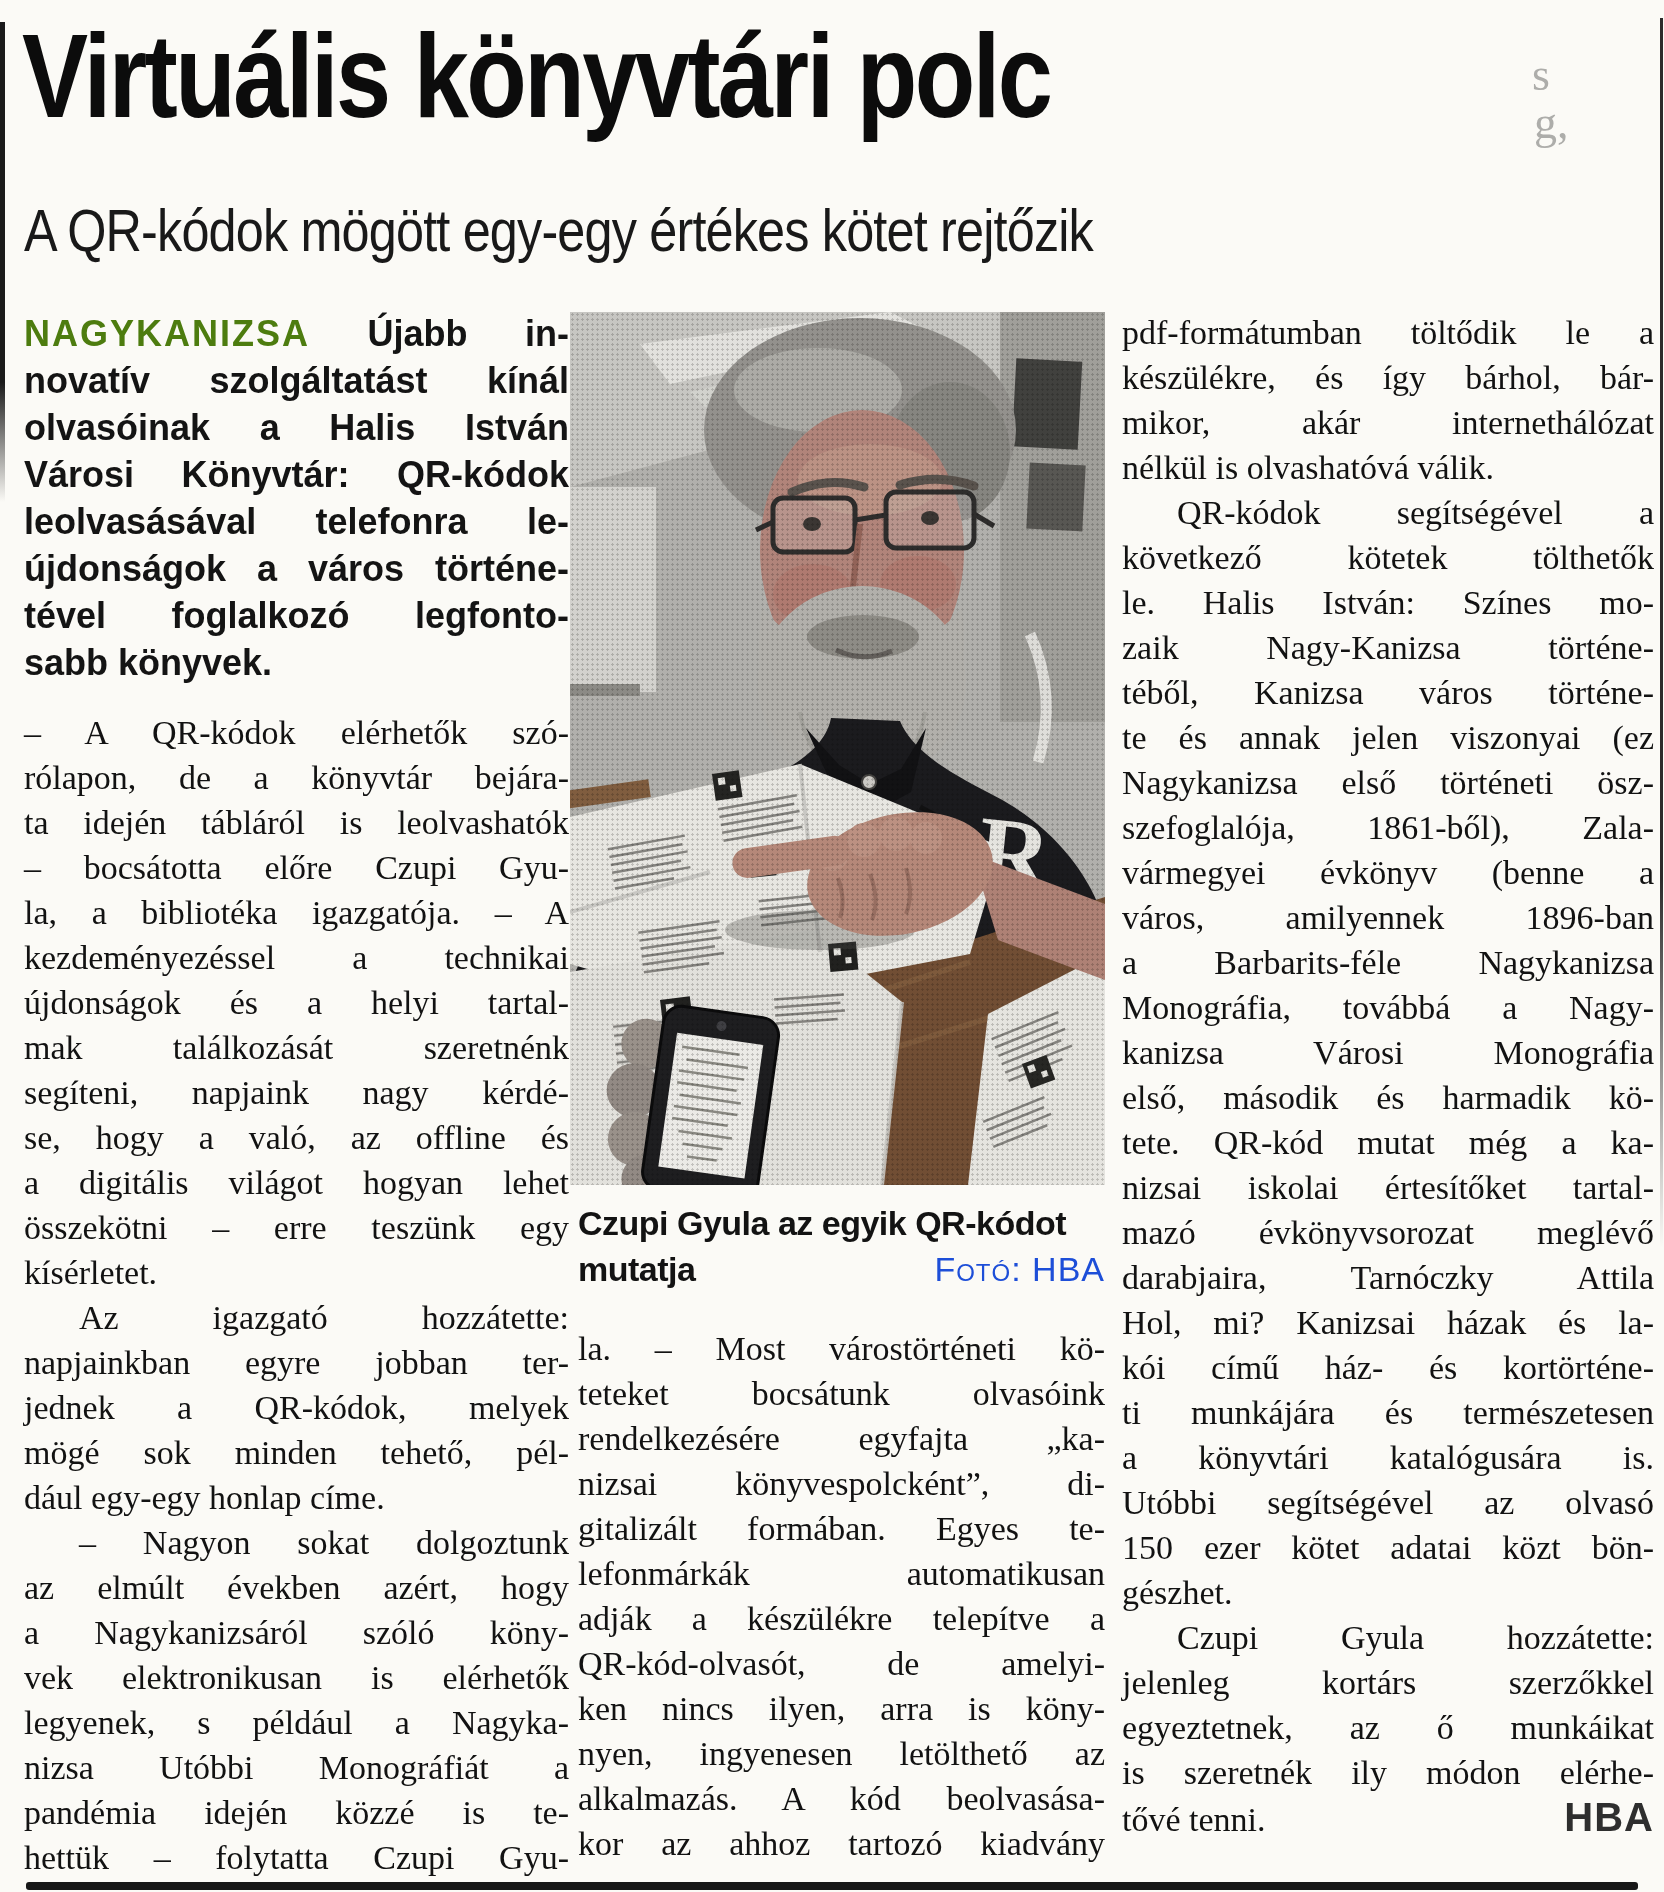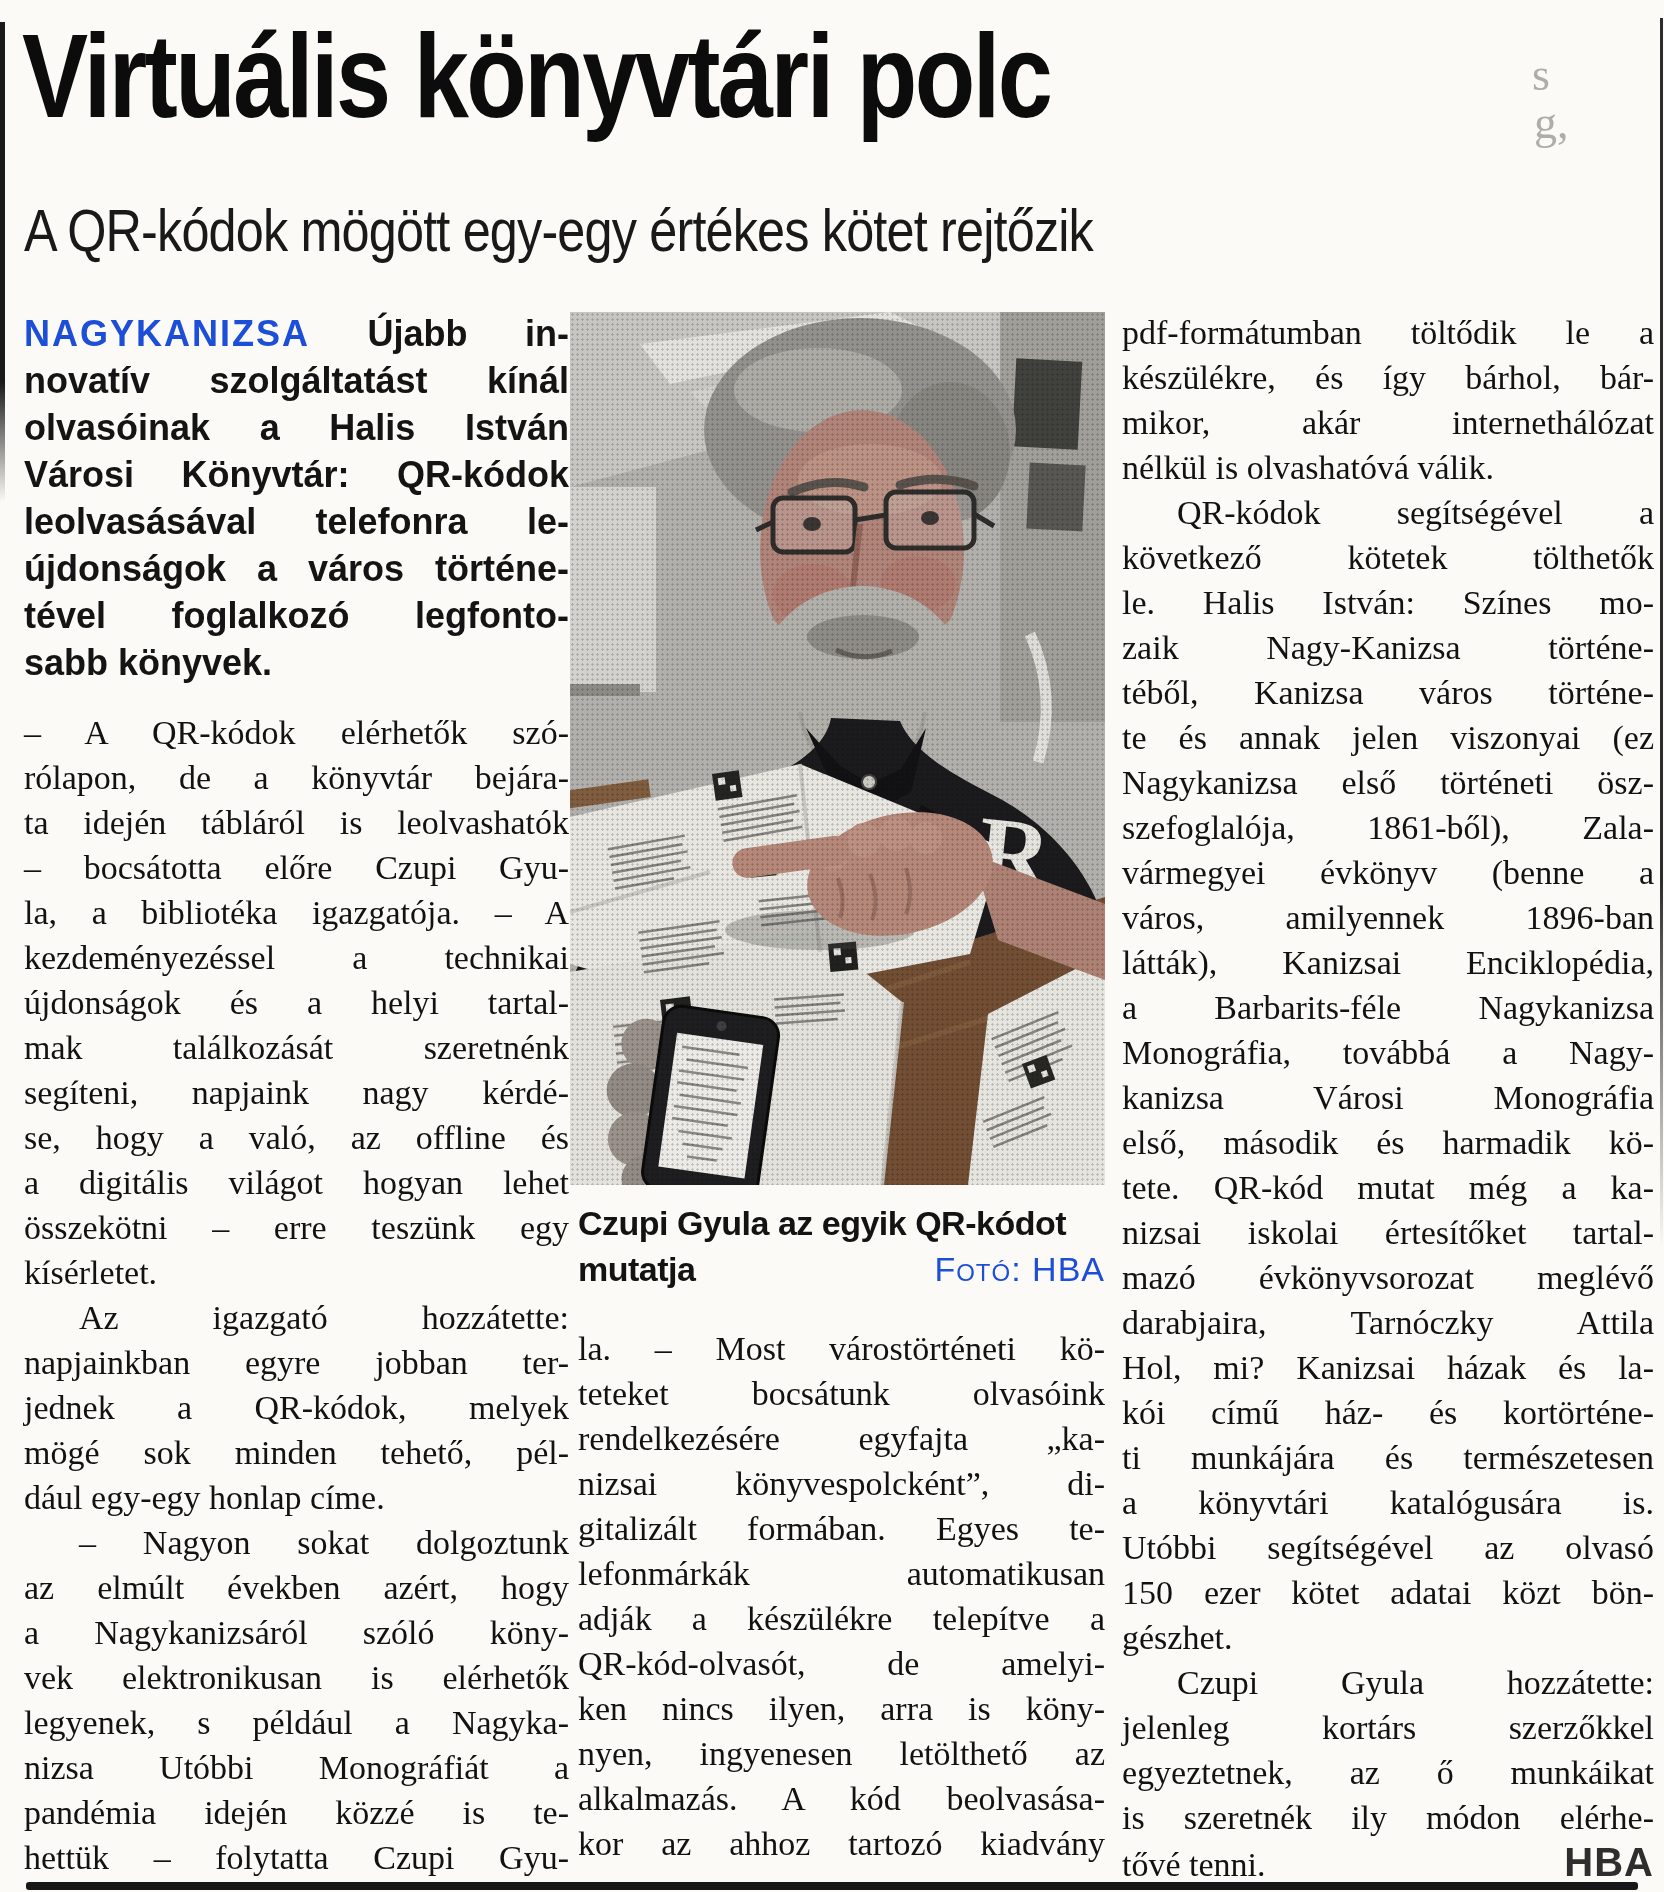--- a/index.html
+++ b/index.html
@@ -35,21 +35,21 @@
   
   .col{position:absolute;top:310px;}
   .col1{left:24px;width:545px;}
   .col3{left:1122px;top:310px;width:532px;}
   .lead{
     font-family:"Liberation Sans", sans-serif;
     font-weight:bold;
     font-size:36px;line-height:47px;
     color:#141414;
   }
-  .lead .loc{color:#1d4ed8;letter-spacing:2px;}
+  .lead .loc{color:#4d7c0f;letter-spacing:2px;}
   .bodytext{
     font-family:"Liberation Serif", serif;
     font-size:34px;line-height:45px;
     color:#121212;
   }
   .col1 .bodytext{margin-top:24px;}
   .ln{height:45px;overflow:visible;white-space:nowrap;}
   .lead .ln{height:47px;}
   .ln.j{text-align:justify;text-align-last:justify;white-space:normal;}
   .para.indent .ln:first-child{text-indent:55px;}
@@ -352,21 +352,20 @@
         <div class="ln j">QR-kódok segítségével a</div>
         <div class="ln j">következő kötetek tölthetők</div>
         <div class="ln j">le. Halis István: Színes mo-</div>
         <div class="ln j">zaik Nagy-Kanizsa történe-</div>
         <div class="ln j">téből, Kanizsa város történe-</div>
         <div class="ln j">te és annak jelen viszonyai (ez</div>
         <div class="ln j">Nagykanizsa első történeti ösz-</div>
         <div class="ln j">szefoglalója, 1861-ből), Zala-</div>
         <div class="ln j">vármegyei évkönyv (benne a</div>
         <div class="ln j">város, amilyennek 1896-ban</div>
-        <div class="ln j">látták), Kanizsai Enciklopédia,</div>
         <div class="ln j">a Barbarits-féle Nagykanizsa</div>
         <div class="ln j">Monográfia, továbbá a Nagy-</div>
         <div class="ln j">kanizsa Városi Monográfia</div>
         <div class="ln j">első, második és harmadik kö-</div>
         <div class="ln j">tete. QR-kód mutat még a ka-</div>
         <div class="ln j">nizsai iskolai értesítőket tartal-</div>
         <div class="ln j">mazó évkönyvsorozat meglévő</div>
         <div class="ln j">darabjaira, Tarnóczky Attila</div>
         <div class="ln j">Hol, mi? Kanizsai házak és la-</div>
         <div class="ln j">kói című ház- és kortörténe-</div>

